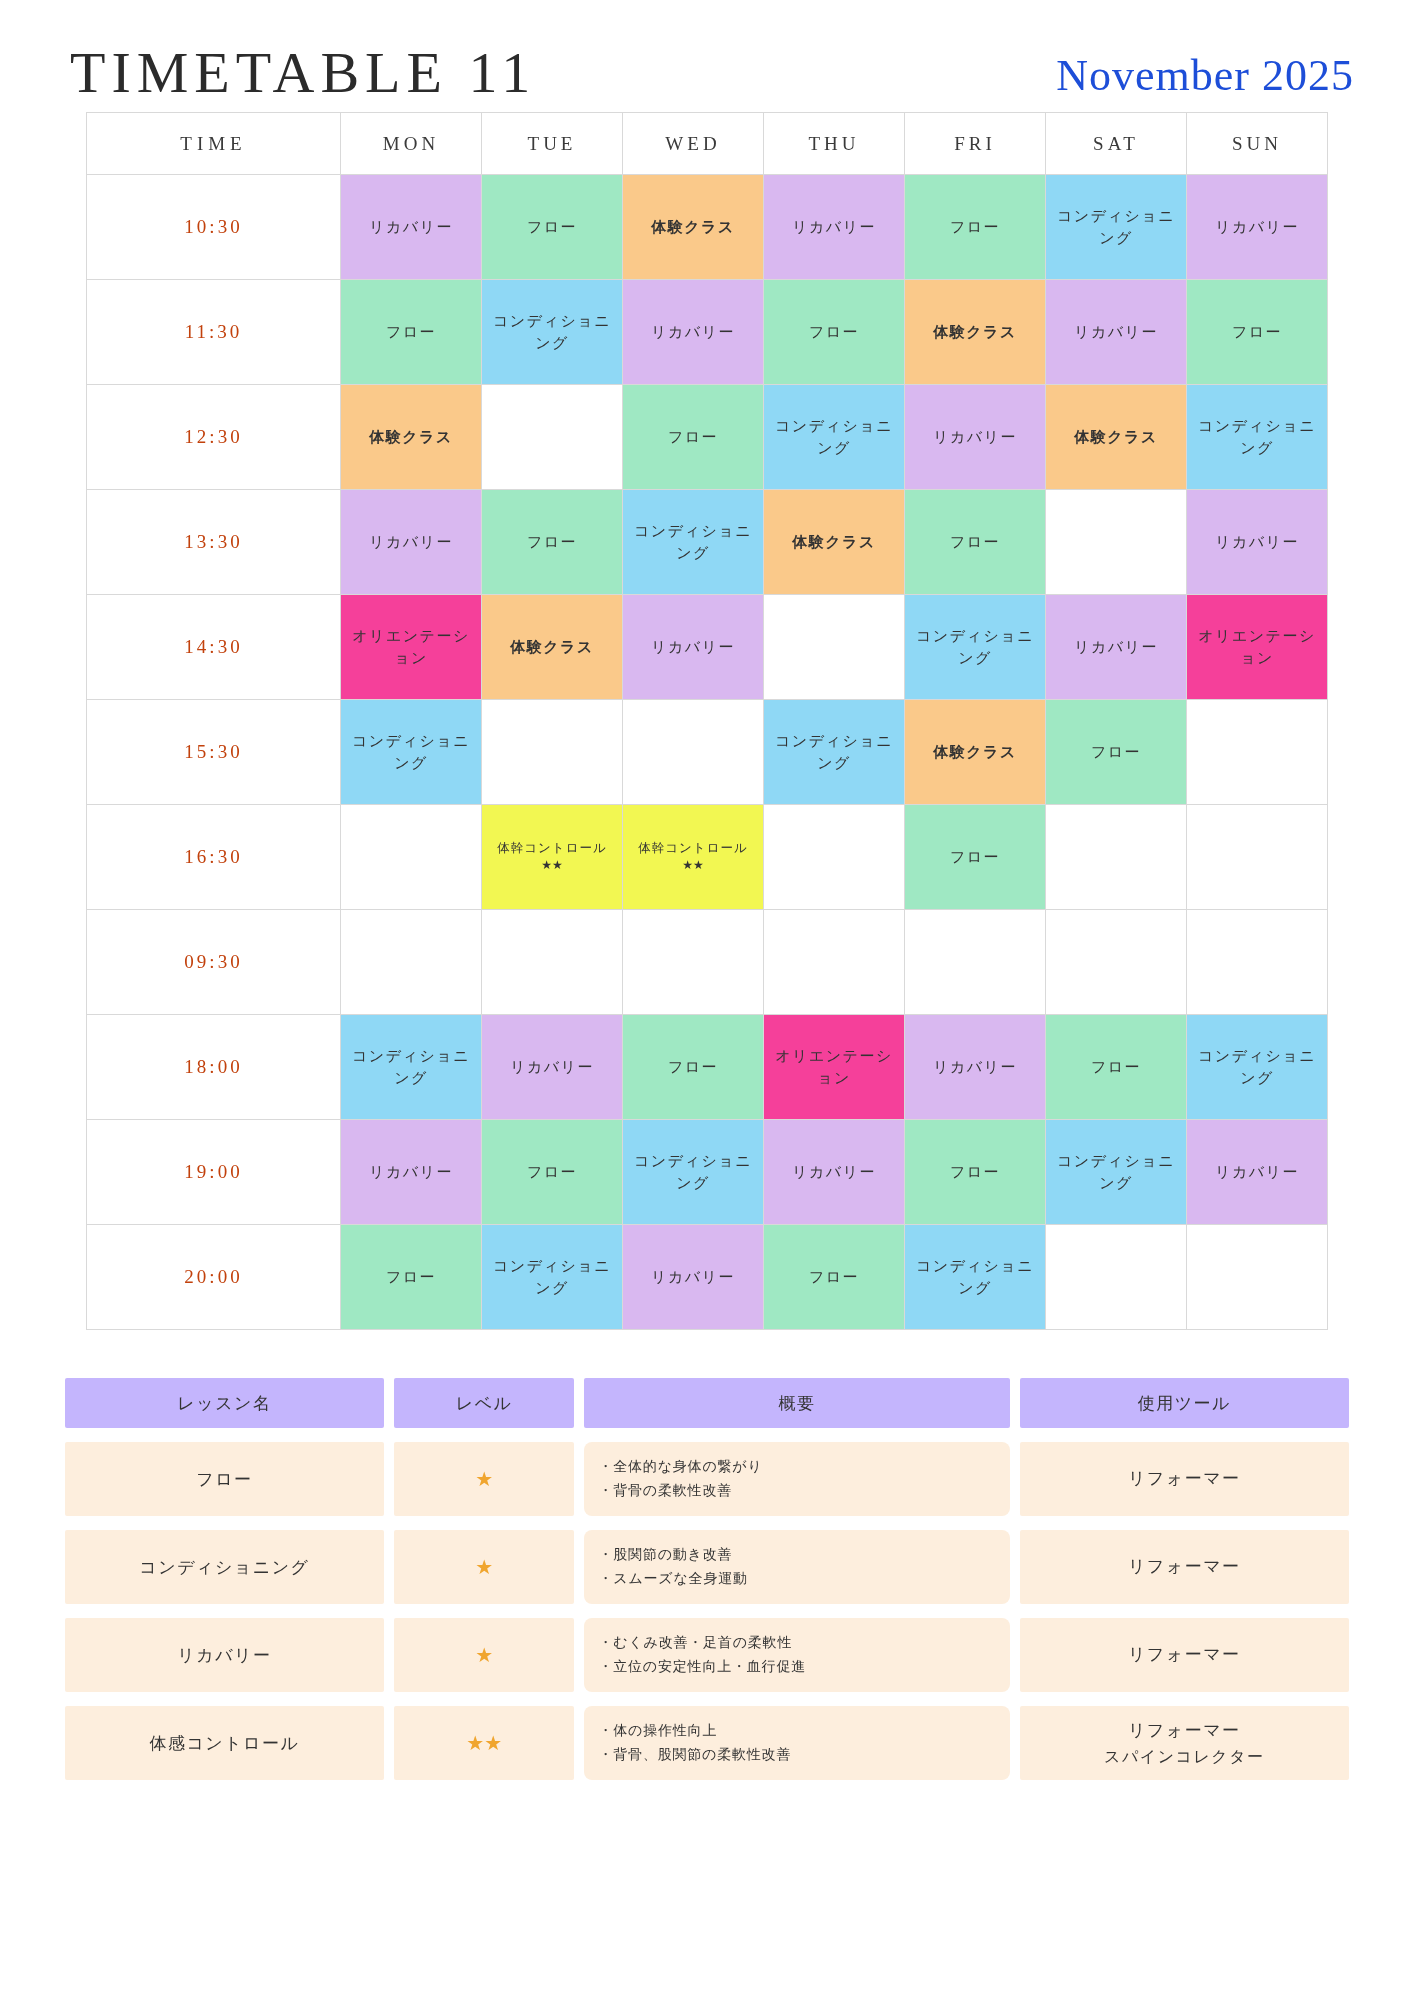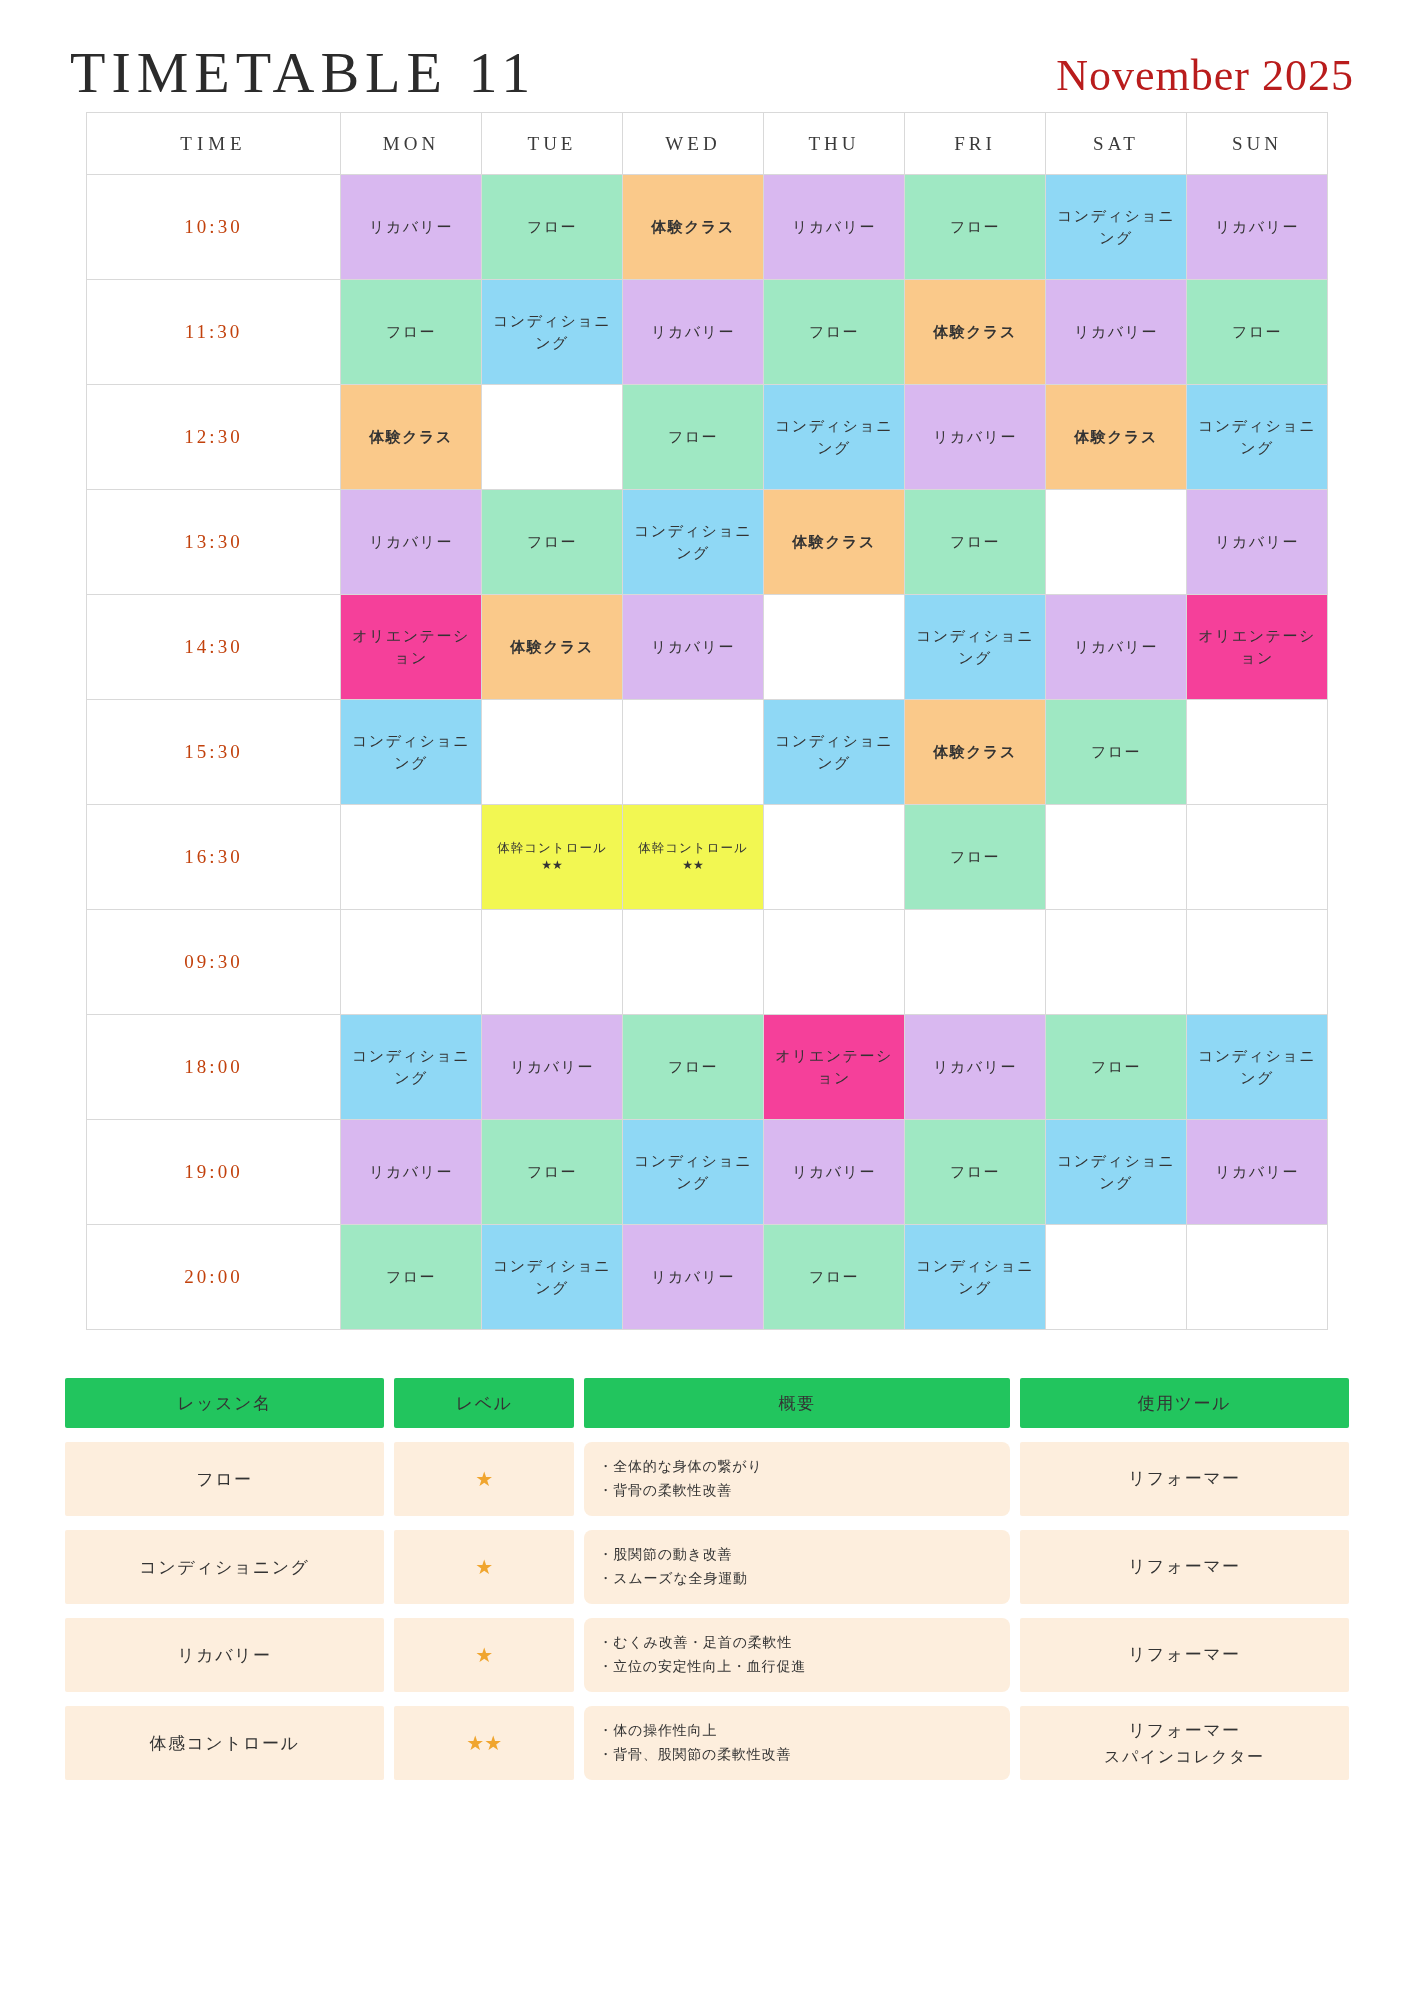--- a/index.html
+++ b/index.html
@@ -26,21 +26,21 @@
     font-size: 58px;
     letter-spacing: 6px;
     color: #2b2b2b;
     font-weight: 400;
     line-height: 1;
   }
   .title-sub {
     font-family: "Liberation Serif", serif;
     font-size: 44px;
     letter-spacing: 1px;
-    color: #b91c1c;
+    color: #1d4ed8;
     font-weight: 400;
     line-height: 1;
     padding-bottom: 4px;
   }
   
   .tt-wrap { padding: 0 86px; }
   table.tt {
     width: 100%;
     border-collapse: collapse;
     table-layout: fixed;
@@ -89,21 +89,21 @@
   .legend {
     padding: 34px 55px 0 55px;
   }
   table.lg {
     width: 100%;
     border-collapse: separate;
     border-spacing: 10px 14px;
     table-layout: fixed;
   }
   table.lg th {
-    background: #22c55e;
+    background: #c4b5fd;
     height: 50px;
     font-size: 17px;
     font-weight: 400;
     letter-spacing: 1.5px;
     color: #333;
     border-radius: 2px;
   }
   table.lg td {
     background: #fdeedd;
     height: 74px;

